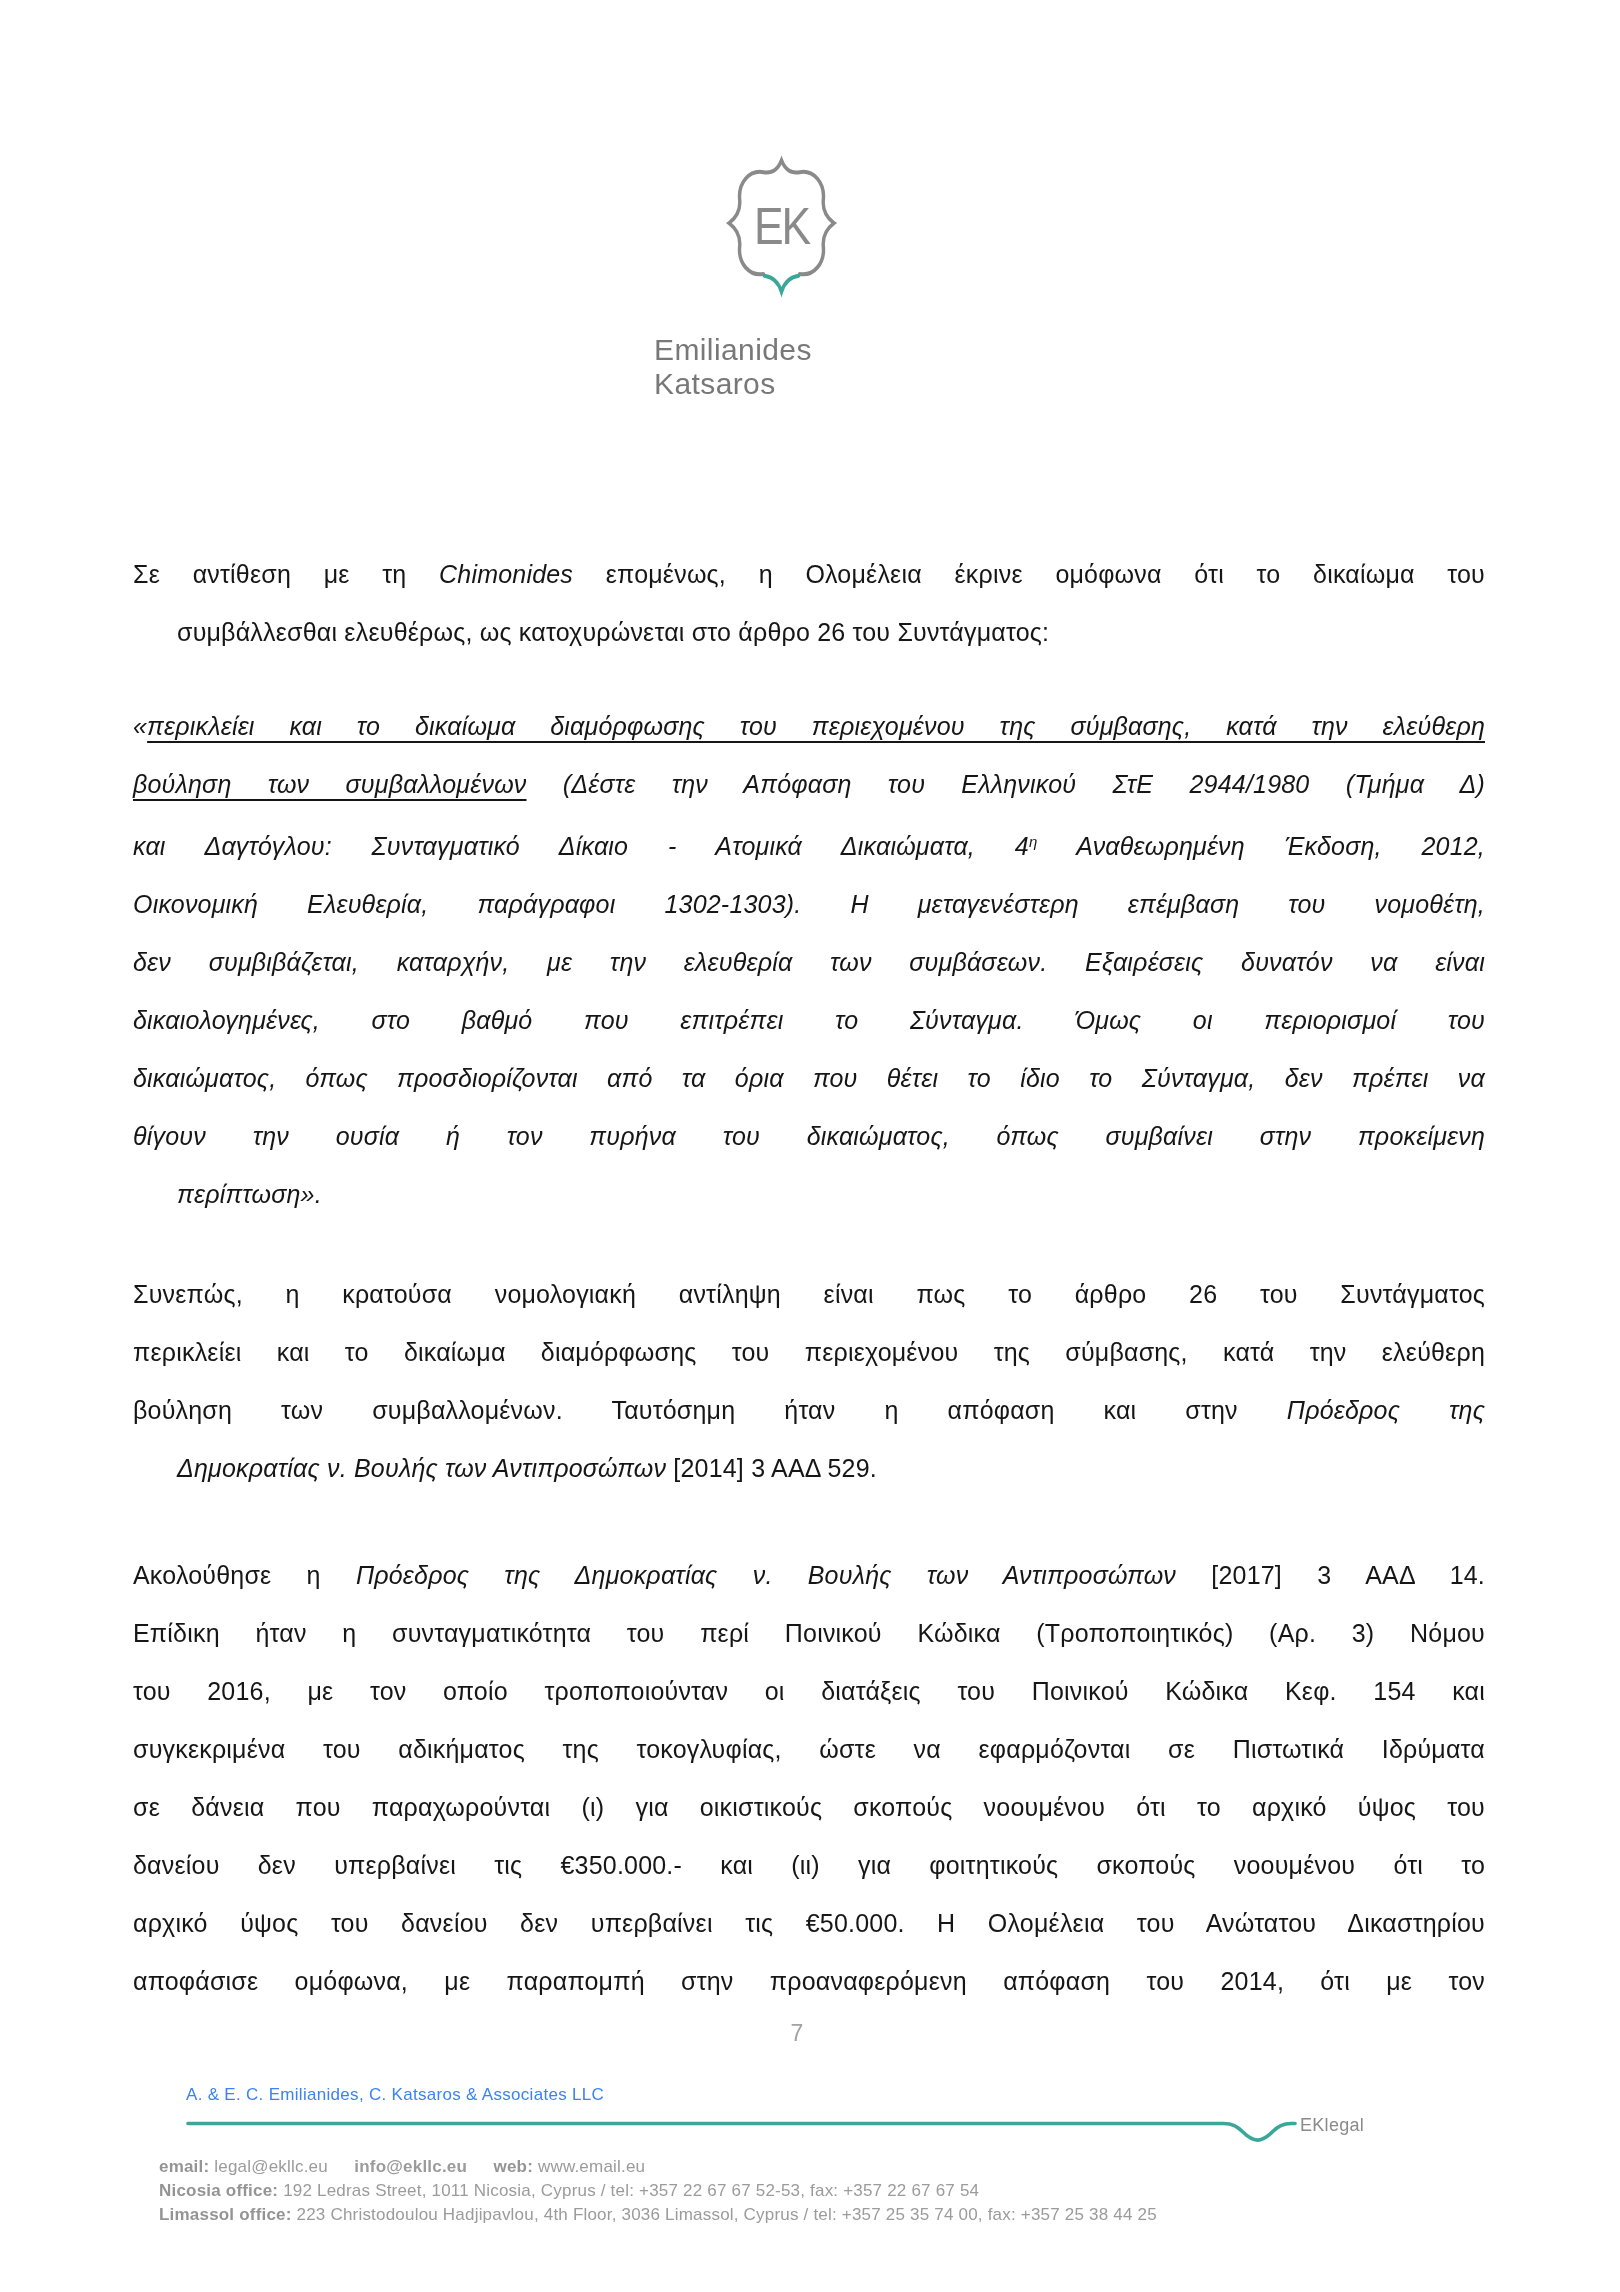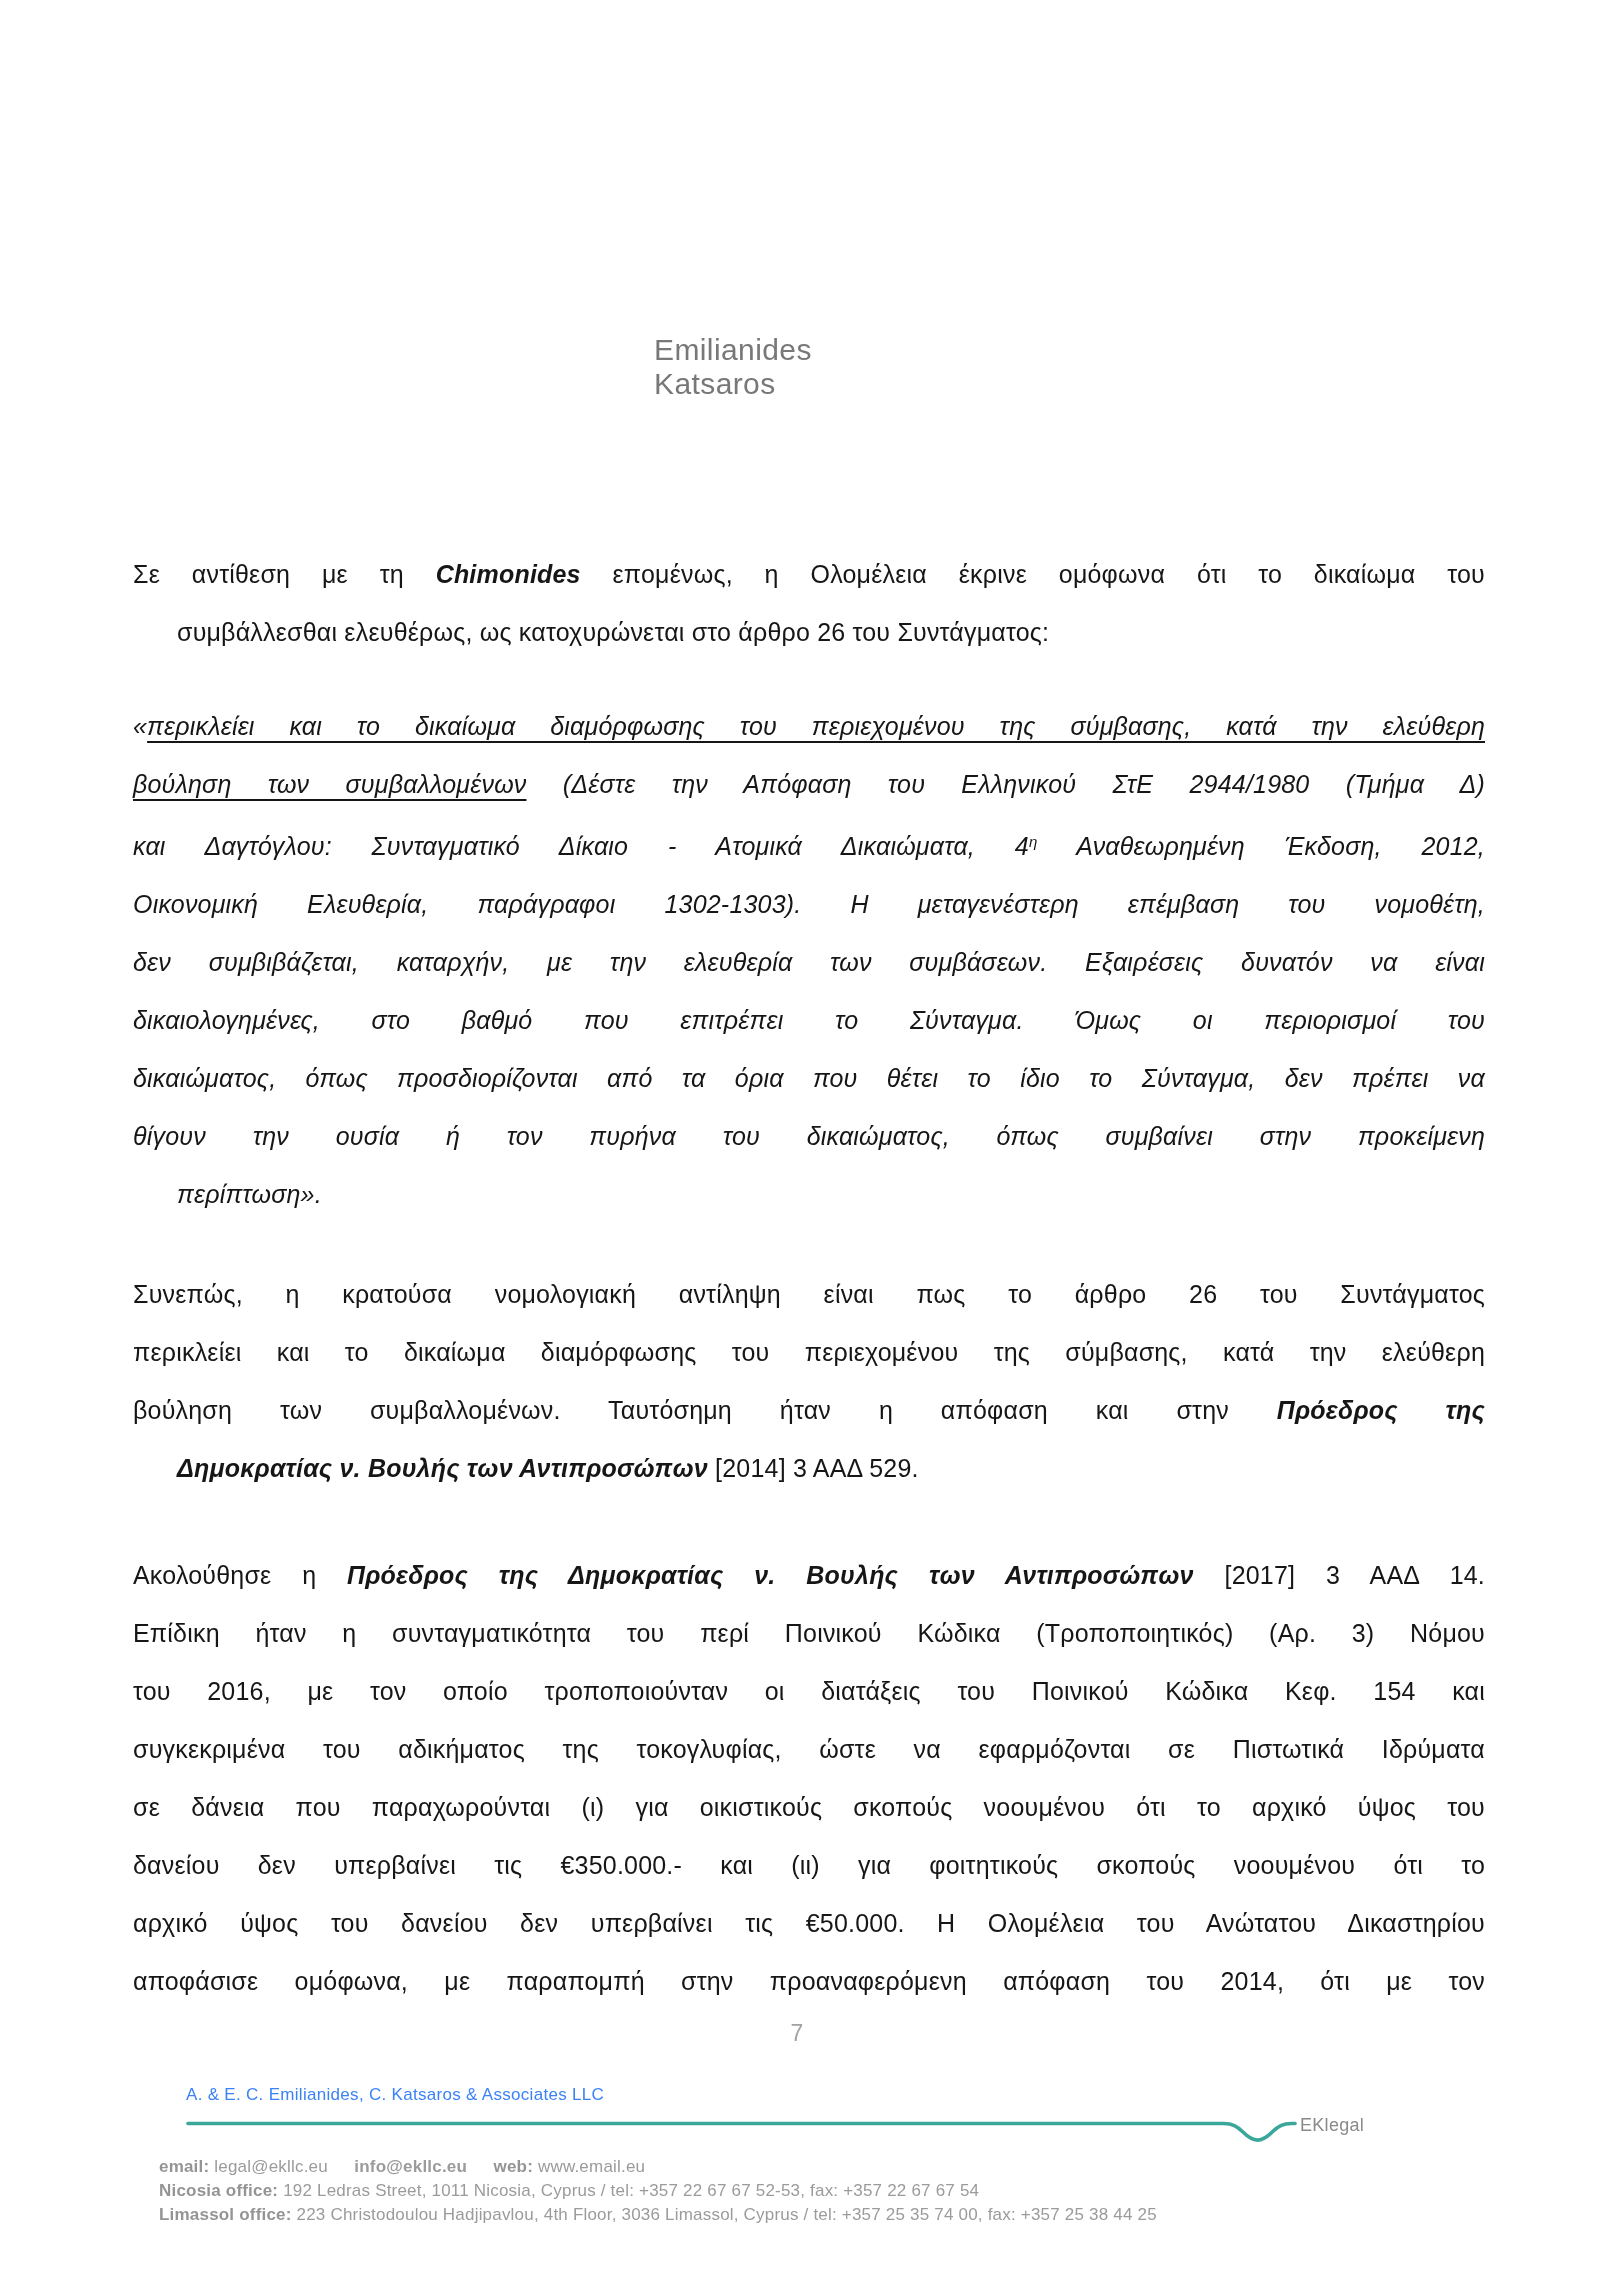--- a/index.html
+++ b/index.html
@@ -14,21 +14,21 @@
     font-size:30px;color:#787878;letter-spacing:0.4px;
   }
   
   .para{
     position:absolute;left:133px;width:1352px;
     font-size:25px;line-height:58px;color:#161616;letter-spacing:0.2px;
   }
   .para .line{text-align:justify;text-align-last:justify;}
   .para .line.final{text-align-last:left;margin-left:44px;}
   .quote{font-style:italic;}
-  .i{font-style:italic;font-weight:bold;}
+  .i{font-style:italic;}
   .u{text-decoration:underline;text-underline-offset:6.3px;text-decoration-thickness:1.8px;}
   .sup{font-size:.6em;vertical-align:.5em;}
   
   .page-number{
     position:absolute;left:770px;top:2020px;width:54px;text-align:center;
     font-size:23px;color:#a2a2a2;
   }
   
   .firm-name{
     position:absolute;left:186px;top:2085px;font-size:17px;color:#3b82f6;letter-spacing:0.3px;
@@ -41,20 +41,31 @@
     position:absolute;left:159px;top:2155px;font-size:17px;line-height:24px;color:#9b9b9b;letter-spacing:0.2px;
   }
   .contact-block .flabel{font-weight:600;color:#949494;}
   .contact-block .gap{margin-left:21.5px;font-weight:bold;}
 </style>
 </head>
 <body>
 
 <div class="page">
 
+  <div class="logo-wrap">
+    <svg width="121" height="154" viewBox="0 0 120 130" preserveAspectRatio="none">
+      <path d="M42,103 C28,105 17,94 18.5,80 C19.5,71.5 16.5,65.5 8,60
+               C16.5,54.5 19.5,48.5 18.5,40 C17,26 28,15 42,17
+               C50.5,18.2 56,15.5 60,7 C64,15.5 69.5,18.2 78,17
+               C92,15 103,26 101.5,40 C100.5,48.5 103.5,54.5 112,60
+               C103.5,65.5 100.5,71.5 101.5,80 C103,94 92,105 78,103" fill="none" stroke="#8a8a8a" stroke-width="3.4" stroke-linecap="round"></path>
+      <path d="M43,104.5 C52,105.5 57,110 60,118 C63,110 68,105.5 77,104.5" fill="none" stroke="#3aa79a" stroke-width="3.4" stroke-linecap="round"></path>
+      <text x="60" y="78" font-size="44" letter-spacing="-2" fill="#8a8a8a" text-anchor="middle" font-family="Liberation Sans, DejaVu Sans, sans-serif">EK</text>
+    </svg>
+  </div>
   <div class="brand-name">Emilianides Katsaros</div>
 
   <main>
     <div class="para" style="top:545px">
         <div class="line"><span>Σε αντίθεση με τη </span><span class="i">Chimonides</span><span> επομένως, η Ολομέλεια έκρινε ομόφωνα ότι το δικαίωμα του</span></div>
         <div class="line final"><span>συμβάλλεσθαι ελευθέρως, ως κατοχυρώνεται στο άρθρο 26 του Συντάγματος:</span></div>
       </div>
     <div class="para quote" style="top:697px">
         <div class="line"><span>«</span><span class="u">περικλείει και το δικαίωμα διαμόρφωσης του περιεχομένου της σύμβασης, κατά την ελεύθερη</span></div>
         <div class="line"><span class="u">βούληση των συμβαλλομένων</span><span> (Δέστε την Απόφαση του Ελληνικού ΣτΕ 2944/1980 (Τμήμα Δ)</span></div>

